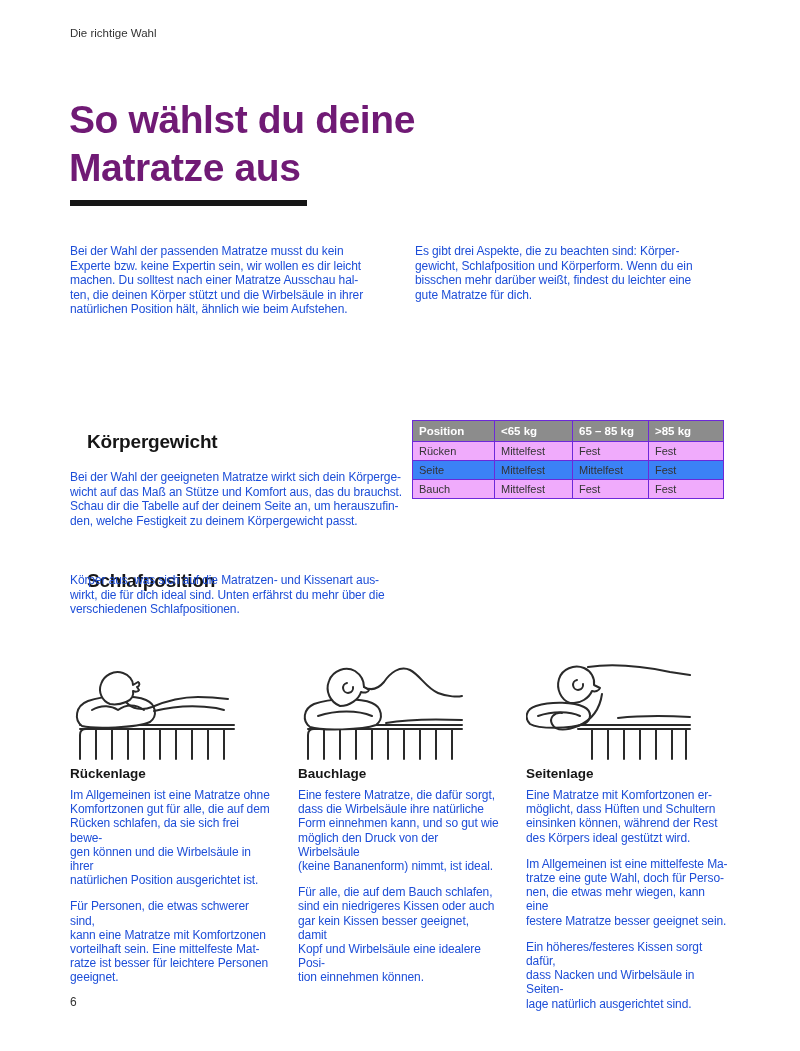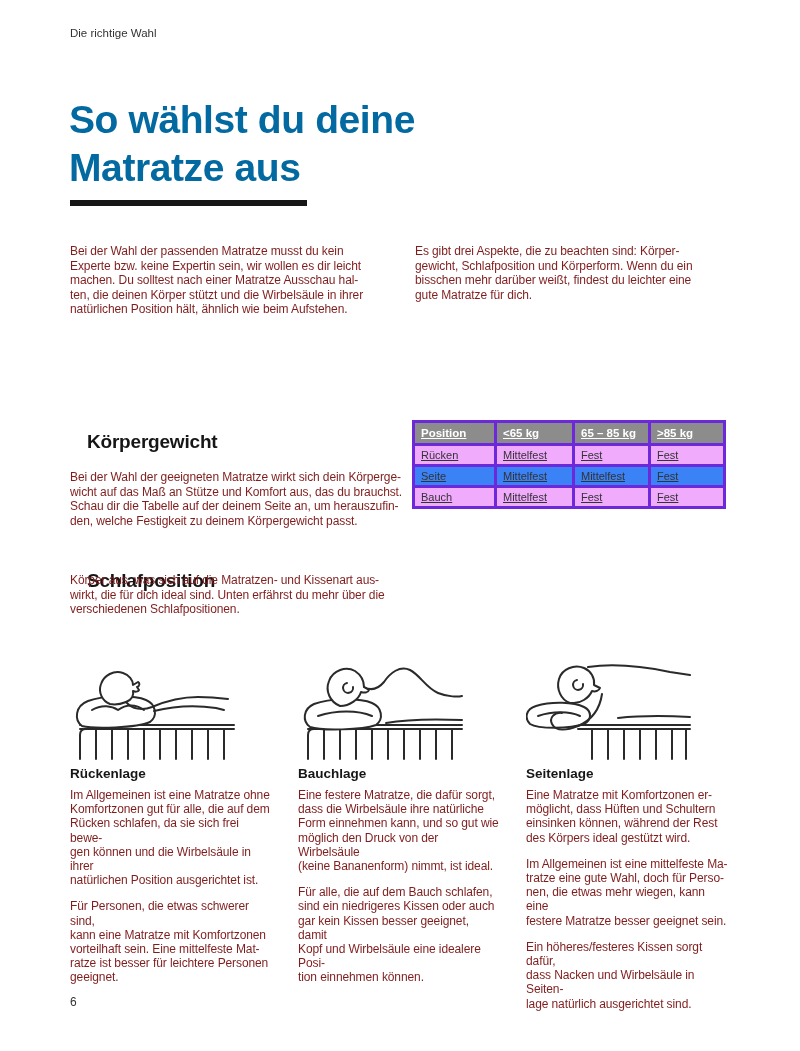--- a/index.html
+++ b/index.html
@@ -1,38 +1,38 @@
 <!DOCTYPE html>
 <html lang="de"><head>
 <meta charset="utf-8">
 <style>
   html,body{margin:0;padding:0;background:#ffffff;}
   .page{position:relative;width:800px;height:1051px;background:#ffffff;overflow:hidden;
         font-family:"Liberation Sans",sans-serif;color:#333333;}
   .eyebrow{position:absolute;left:70px;top:27px;font-size:11.5px;color:#333333;}
   .title{position:absolute;left:69px;top:70px;width:560px;font-size:39px;line-height:48px;
-         font-weight:700;color:#0369a1;letter-spacing:-0.4px;white-space:pre-line;}
+         font-weight:700;color:#701a75;letter-spacing:-0.4px;white-space:pre-line;}
   .rule{position:absolute;left:70px;top:200px;width:237px;height:6px;background:#161616;}
   p.body{margin:0;font-size:12px;line-height:14.5px;letter-spacing:-0.1px;
-         white-space:pre-line;color:#7f1d1d;}
+         white-space:pre-line;color:#1d4ed8;}
   .two-col{position:absolute;left:70px;width:662px;display:flex;gap:28px;}
   .two-col .col{width:317px;}
   .intro{top:244px;}
   .sec-head{margin:17px;font-size:19px;font-weight:700;color:#161616;letter-spacing:-0.2px;}
   .kg-text{position:absolute;left:70px;top:414px;width:334px;}
   .kg-text p{margin-top:5px;}
   .schlaf-head{position:absolute;left:70px;top:553px;text-align:right;}
   .schlaf-cols{top:573px;}
   table.kg{position:absolute;left:412px;top:420px;width:311px;border-collapse:collapse;
            table-layout:fixed;}
   table.kg th{background:#8c8c8c;color:#ffffff;font-weight:700;font-size:11.5px;
               text-align:left;padding:4px 6px;}
   table.kg td{font-size:11px;color:#333333;padding:3px 6px;background:#3b82f6;}
   table.kg tr.alt td{background:#f0abfc;}
-  table.kg th,table.kg td{border:3px solid #6d28d9;text-decoration:underline;}
+  table.kg th,table.kg td{border:1px solid #6d28d9;}
   .figures{position:absolute;left:70px;top:656px;width:684px;display:flex;}
   .figure{width:228px;height:106px;}
   .figure svg{display:block;}
   .positions{position:absolute;left:70px;top:766px;width:690px;display:flex;}
   .pos-col{width:228px;box-sizing:border-box;padding-right:26px;}
   .pos-head{margin:0 0 7px 0;font-size:13.5px;font-weight:700;color:#161616;}
   .pos-col p.body{line-height:14.2px;margin:0 0 12px 0;}
   .page-number{position:absolute;left:70px;top:995px;font-size:12px;color:#333333;}
   .lineart{stroke:#2a2a2a;stroke-width:2;fill:none;stroke-linecap:round;stroke-linejoin:round;}
   .lineart .fillw{fill:#ffffff;}

